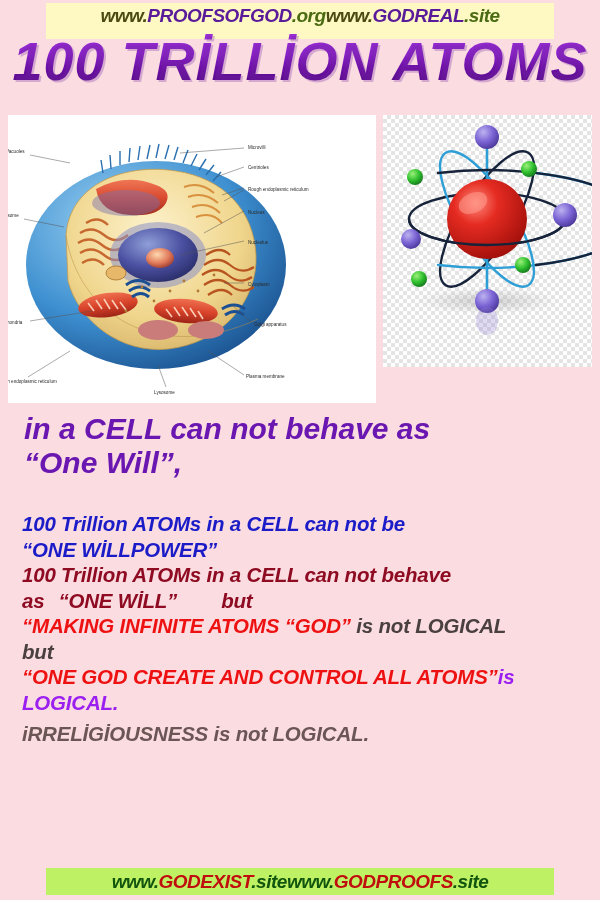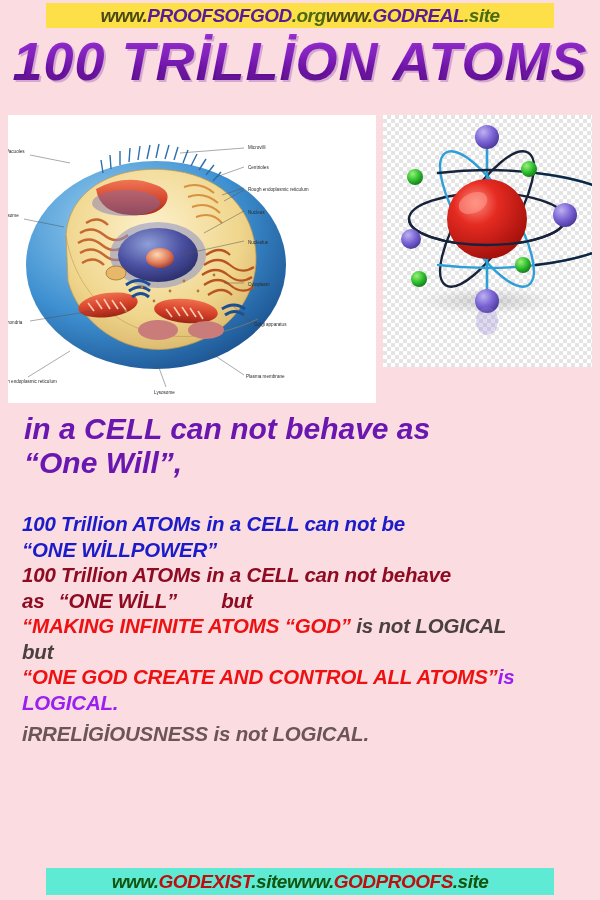--- a/index.html
+++ b/index.html
@@ -15,22 +15,22 @@
   
   .banner{
     position:absolute;left:46px;width:508px;
     text-align:center;
     font-family:"Liberation Sans",sans-serif;
     font-weight:bold;font-style:italic;
     letter-spacing:-0.5px;
     white-space:nowrap;
     overflow:hidden;
   }
-  .banner-top{top:3px;height:25px;line-height:25px;background:#fde047;font-size:19px;}
-  .banner-bottom{top:868px;height:27px;line-height:27px;background:#5eead4;font-size:19px;}
+  .banner-top{top:3px;height:36px;line-height:25px;background:#fef9c3;font-size:19px;}
+  .banner-bottom{top:868px;height:27px;line-height:27px;background:#bef264;font-size:19px;}
   .banner span{display:inline;}
   .gap{display:inline-block;width:20px;}
 
   
   .headline{
     position:absolute;top:32px;left:0;width:600px;
     text-align:center;
     font-family:"Liberation Sans",sans-serif;
     font-weight:bold;font-style:italic;
     font-size:54px;line-height:58px;

